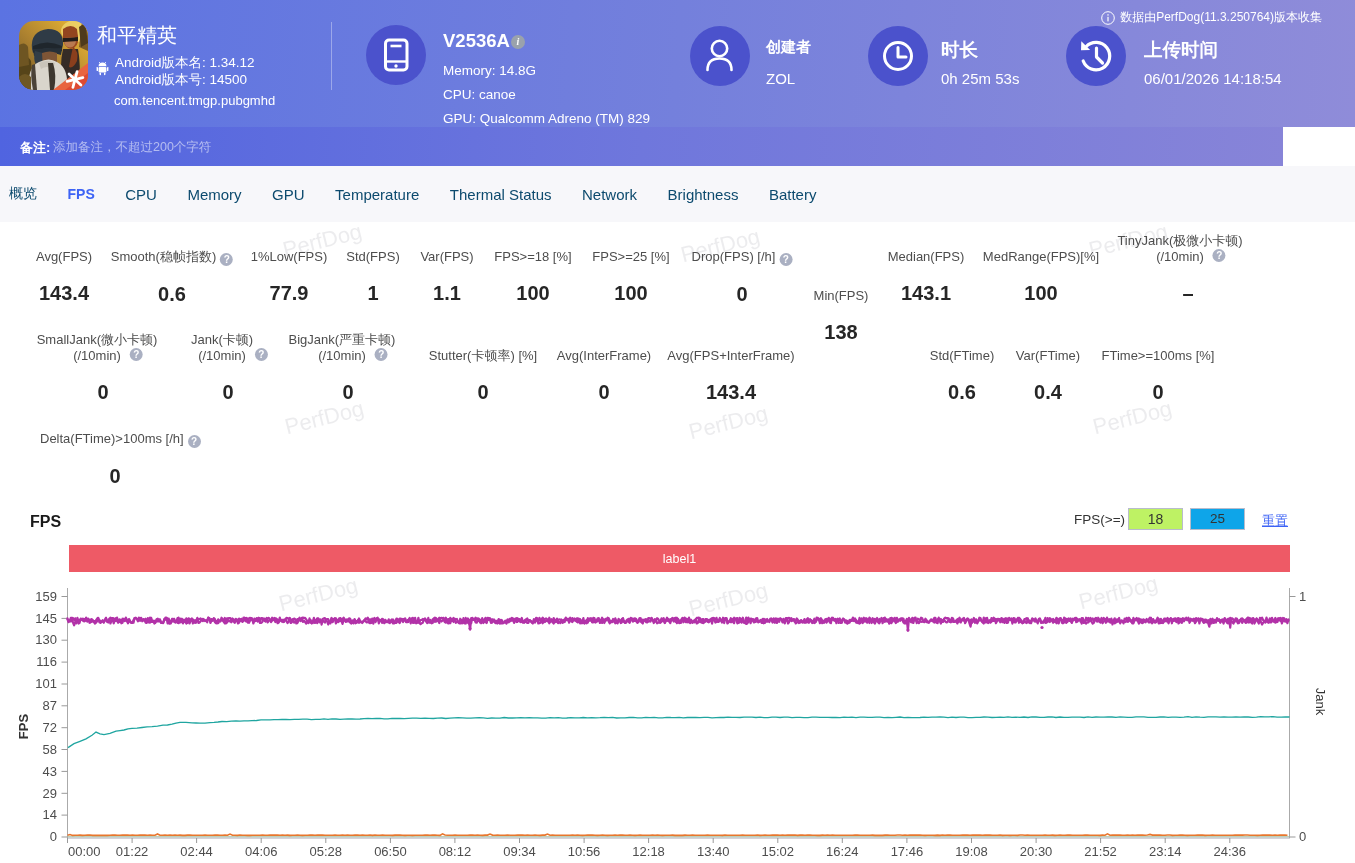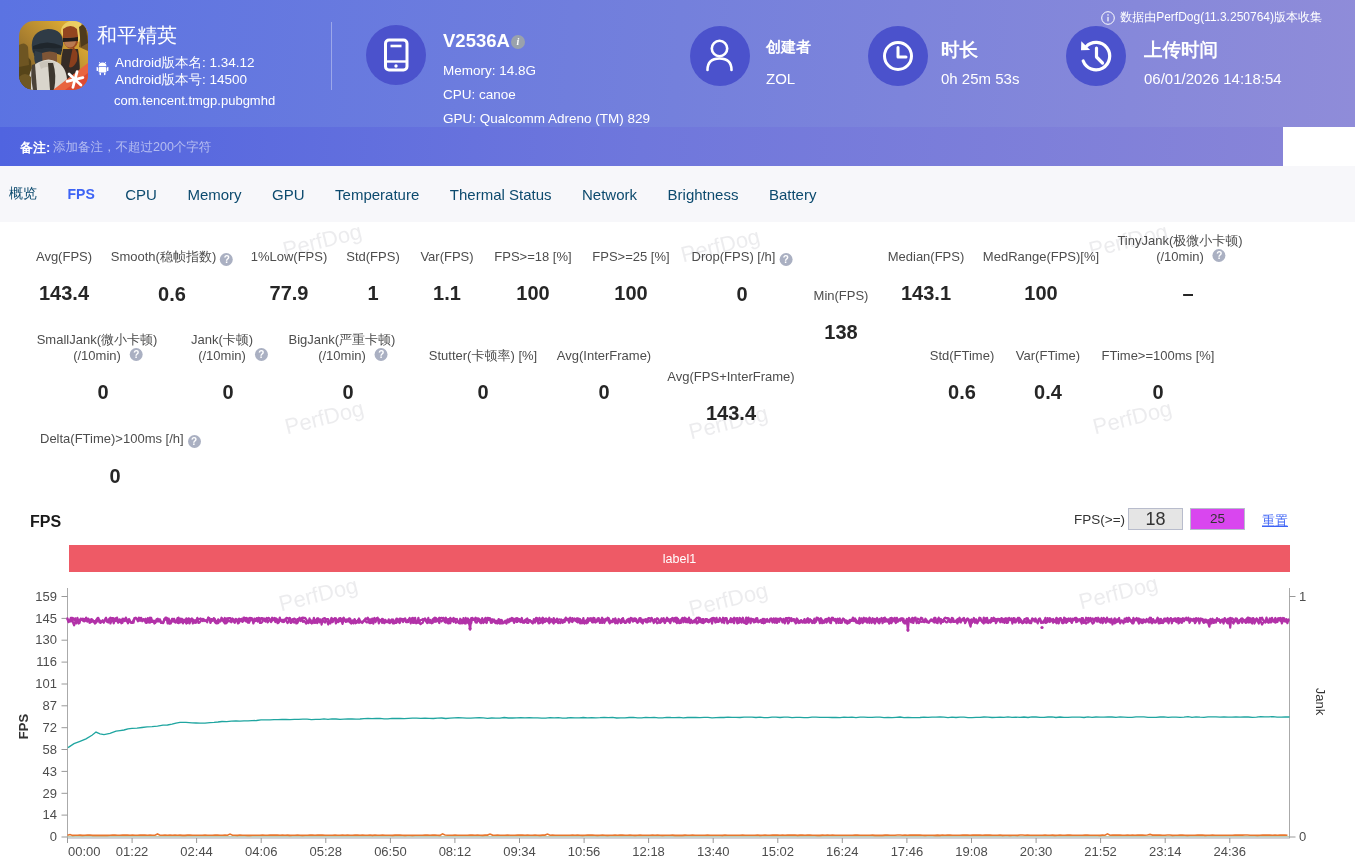--- a/index.html
+++ b/index.html
@@ -60,23 +60,23 @@
   color:#fff; font-size:10px; font-weight:bold; text-align:center; line-height:13px;
   vertical-align:-2px; margin-left:4px; }
 .qabs { position:absolute; margin-left:9px; }
 .wm { position:absolute; font-size:22px; color:rgba(105,105,120,0.13); transform:rotate(-14deg);
   pointer-events:none; }
 
 
 .fpstitle { position:absolute; left:30px; top:513px; font-size:16px; font-weight:bold; color:#1a1a1a; }
 .fpsge { position:absolute; left:1074px; top:512px; font-size:13.5px; color:#333; }
 .inp1 { position:absolute; left:1128px; top:508px; width:55px; height:22px; border:1px solid #b8bccc;
-  background:#e5e5e5; font-size:18px; color:#333; text-align:center; line-height:20px; }
+  background:#bef264; font-size:14px; color:#333; text-align:center; line-height:20px; }
 .inp2 { position:absolute; left:1190px; top:508px; width:55px; height:22px; border:1px solid #b8bccc;
-  background:#d946ef; font-size:13.5px; color:#333; text-align:center; line-height:20px; }
+  background:#0ea5e9; font-size:13.5px; color:#333; text-align:center; line-height:20px; }
 .reset { position:absolute; left:1262px; top:512px; font-size:13px; color:#3d63f5; text-decoration:underline; }
 .redbar { position:absolute; left:69px; top:545px; width:1221px; height:27px; background:#ee5a66; }
 .redbar span { position:absolute; left:50%; top:50%; transform:translate(-50%,-50%); color:#fff; font-size:12.5px; }
 #chart { position:absolute; left:0; top:580px; }
 .yaxname { position:absolute; left:3px; top:719px; font-size:13px; color:#333; font-weight:bold;
   transform:rotate(-90deg); transform-origin:center; width:40px; text-align:center; }
 .jankname { position:absolute; left:1300px; top:694px; font-size:13px; color:#333;
   transform:rotate(90deg); transform-origin:center; width:40px; text-align:center; }
 </style>
 </head>
@@ -274,21 +274,21 @@
       <div class="val val2"><span style="margin-left:12px;">0</span></div>
     </div>
 <div class="cell" style="left:483px;top:348px;">
       <div class="lab">Stutter(卡顿率) [%]</div>
       <div class="val">0</div>
     </div>
 <div class="cell" style="left:604px;top:348px;">
       <div class="lab">Avg(InterFrame)</div>
       <div class="val">0</div>
     </div>
-<div class="cell" style="left:731px;top:348px;margin-top:21px;">
+<div class="cell" style="left:731px;top:348px;">
       <div class="lab">Avg(FPS+InterFrame)</div>
       <div class="val">143.4</div>
     </div>
 <div class="cell" style="left:962px;top:348px;">
       <div class="lab">Std(FTime)</div>
       <div class="val">0.6</div>
     </div>
 <div class="cell" style="left:1048px;top:348px;">
       <div class="lab">Var(FTime)</div>
       <div class="val">0.4</div>

